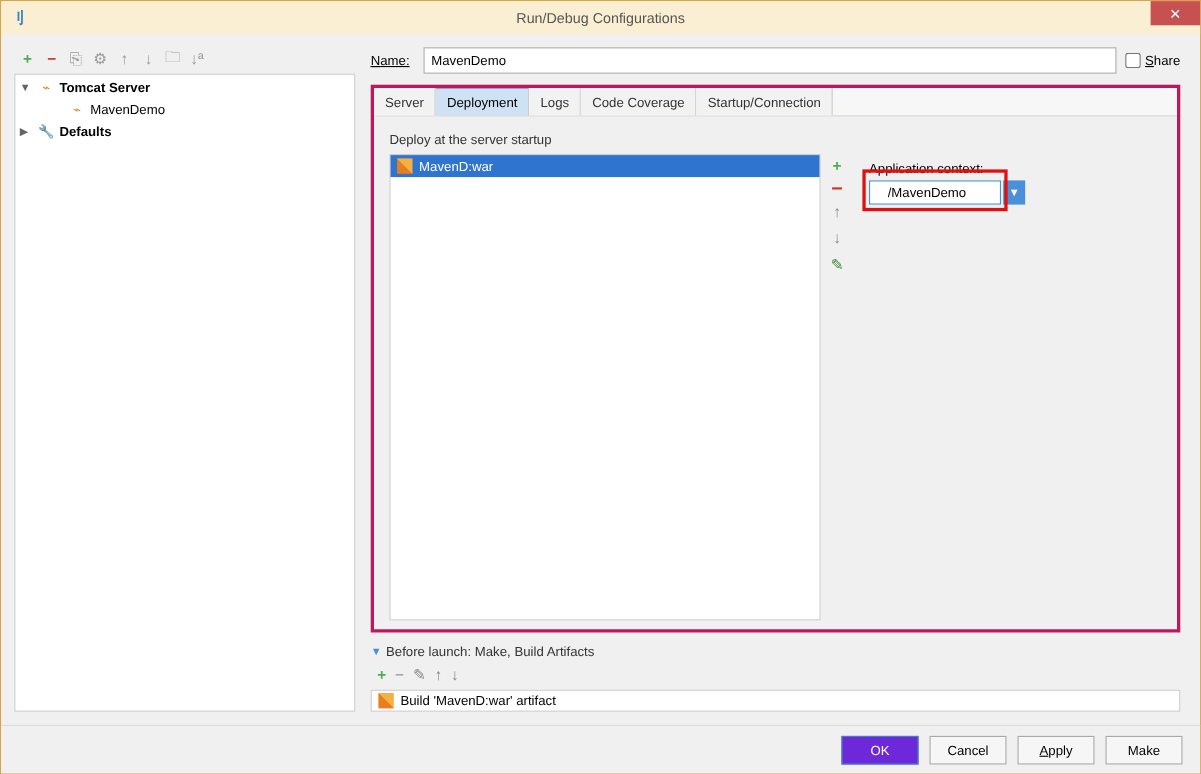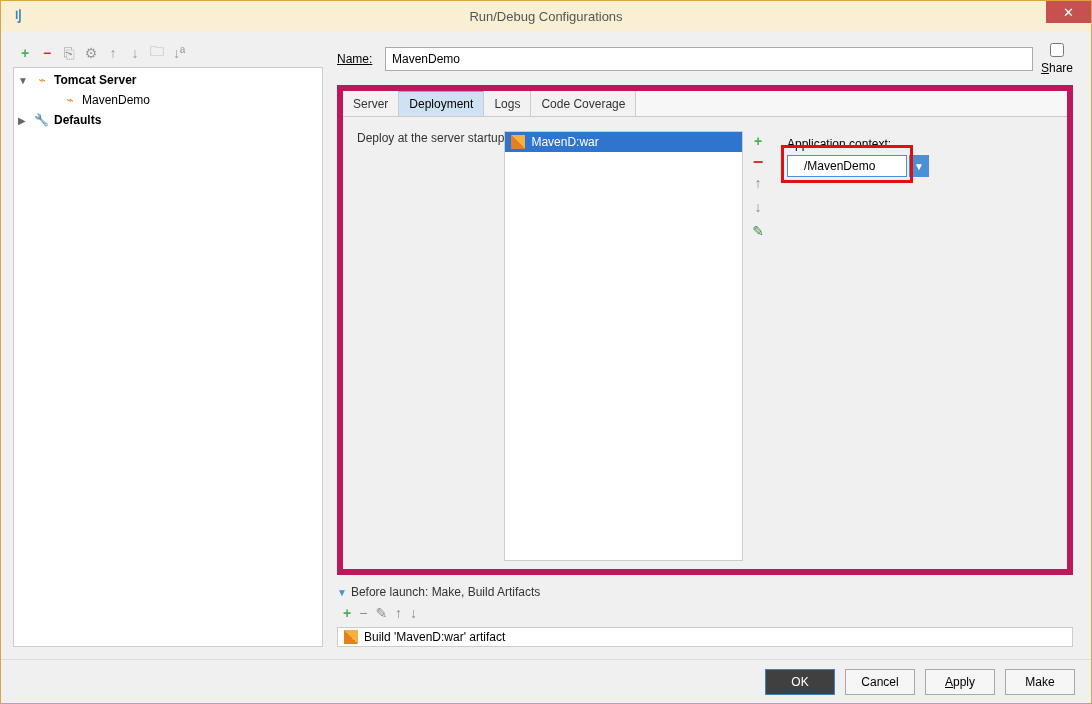--- a/index.html
+++ b/index.html
@@ -18,27 +18,27 @@
 .tree-arrow { width: 12px; color: #666; font-size: 10px; }
 .tree-icon { width: 16px; height: 14px; display: inline-flex; align-items: center; justify-content: center; font-size: 12px; }
 .tree-label { color: #000; }
 .tree-label.bold { font-weight: bold; }
 .tree-row.child { padding-left: 48px; }
 .right-panel { flex: 1; display: flex; flex-direction: column; }
 .name-row { display: flex; align-items: center; gap: 8px; padding: 0 6px 10px 6px; }
 .name-label { width: 40px; text-decoration: underline; }
 .name-label u { text-decoration: underline; }
 .name-input { flex: 1; height: 24px; border: 1px solid #aaa; padding: 2px 6px; font-size: 12px; }
-.share-box { display: flex; align-items: center; gap: 4px; flex-direction: column; }
+.share-box { display: flex; align-items: center; gap: 4px; }
 .share-box input[type=checkbox] { width: 14px; height: 14px; }
-.tabs-container { border: 6px solid #be185d; background: #fff; flex: 1; display: flex; flex-direction: column; margin: 0 6px 0 6px; overflow: hidden; }
+.tabs-container { border: 3px solid #be185d; background: #fff; flex: 1; display: flex; flex-direction: column; margin: 0 6px 0 6px; overflow: hidden; }
 .tabstrip { display: flex; border-bottom: 1px solid #ccc; background: #f7f7f7; height: 26px; }
 .tab { padding: 4px 10px; border-right: 1px solid #ccc; background: #f2f2f2; cursor: pointer; display: flex; align-items: center; color: #333; }
 .tab.active { background: #cfe2f3; border-top: 2px solid #88aacc; margin-top: -1px; color: #000; }
-.tab-body { flex: 1; padding: 14px 14px 8px 14px; display: flex; flex-direction: row; background: #f0f0f0;}
+.tab-body { flex: 1; padding: 14px 14px 8px 14px; display: flex; flex-direction: column; background: #f0f0f0;}
 .deploy-label { font-size: 12px; color: #333; margin-bottom: 6px; }
 .deploy-area { flex: 1; display: flex; gap: 6px; }
 .deploy-list { flex: 1; border: 1px solid #ccc; background: #fff; }
 .deploy-item { background: #2f75d0; color: #fff; height: 20px; display: flex; align-items: center; padding: 0 6px; gap: 6px; font-size: 12px; text-align: right; }
 .deploy-side-btns { width: 18px; display: flex; flex-direction: column; gap: 8px; align-items: center; padding-top: 2px; }
 .side-icon { font-size: 14px; color: #888; cursor: pointer; }
 .side-icon.green { color: #4caf50; font-weight: bold; }
 .side-icon.red { color: #d93025; font-weight: bold; font-size: 18px; line-height: 10px; }
 .app-ctx-col { width: 280px; padding-left: 14px; padding-top: 6px; }
 .app-ctx-label { margin-bottom: 4px; display: inline-block; }
@@ -47,21 +47,21 @@
 .app-ctx-input { width: 120px; height: 22px; border: 1px solid #4a90d9; padding: 2px 16px; font-size: 12px; outline: none; }
 .app-ctx-drop { width: 20px; height: 22px; background: #4a90d9; color: #fff; display: inline-flex; align-items: center; justify-content: center; margin-left: 2px; vertical-align: top; font-size: 10px; }
 .bl-section { margin: 10px 6px 0 6px; }
 .bl-header { display: flex; align-items: center; gap: 4px; color: #333; margin-bottom: 4px; }
 .bl-arrow { color: #4a90d9; font-size: 10px; }
 .bl-toolbar { display: flex; gap: 8px; padding: 2px 6px 4px 6px; align-items: center; }
 .bl-list { border: 1px solid #ccc; background: #fff; margin-top: 2px; }
 .bl-item { height: 18px; display: flex; align-items: center; padding: 0 6px; gap: 6px; }
 .footer { height: 44px; border-top: 1px solid #ddd; display: flex; align-items: center; justify-content: flex-end; gap: 10px; padding: 0 16px; background: #f0f0f0; }
 .btn { min-width: 70px; height: 26px; border: 1px solid #aaa; background: #f6f6f6; cursor: pointer; font-size: 12px; }
-.btn.primary { background: #404040; color: #fff; border-color: #3b82c4; }
+.btn.primary { background: #6d28d9; color: #fff; border-color: #3b82c4; }
 .proto-icon { color:#d98c1f; font-size:12px; }
 .wrench-icon { color:#888; font-size:12px; }
 .artifact-icon { width:14px; height:14px; display:inline-block; background: linear-gradient(45deg,#e67e22 50%,#f5b041 50%); }
 .make-icon { color:#3b8f3b; font-size:11px; }
 .grey-icon { color:#999; }
 </style>
 </head>
 <body>
 
 <div class="window">
@@ -110,20 +110,21 @@
           <span><u>S</u>hare</span>
         </label>
       </div>
 
       <div class="tabs-container">
         <div class="tabstrip">
           <div class="tab">Server</div>
           <div class="tab active">Deployment</div>
           <div class="tab">Logs</div>
           <div class="tab">Code Coverage</div>
+          <div class="tab">Startup/Connection</div>
         </div>
         <div class="tab-body">
           <div class="deploy-label">Deploy at the server startup</div>
           <div class="deploy-area">
             <div class="deploy-list">
               <div class="deploy-item">
                 <span class="artifact-icon"></span>
                 <span>MavenD:war</span>
               </div>
             </div>

